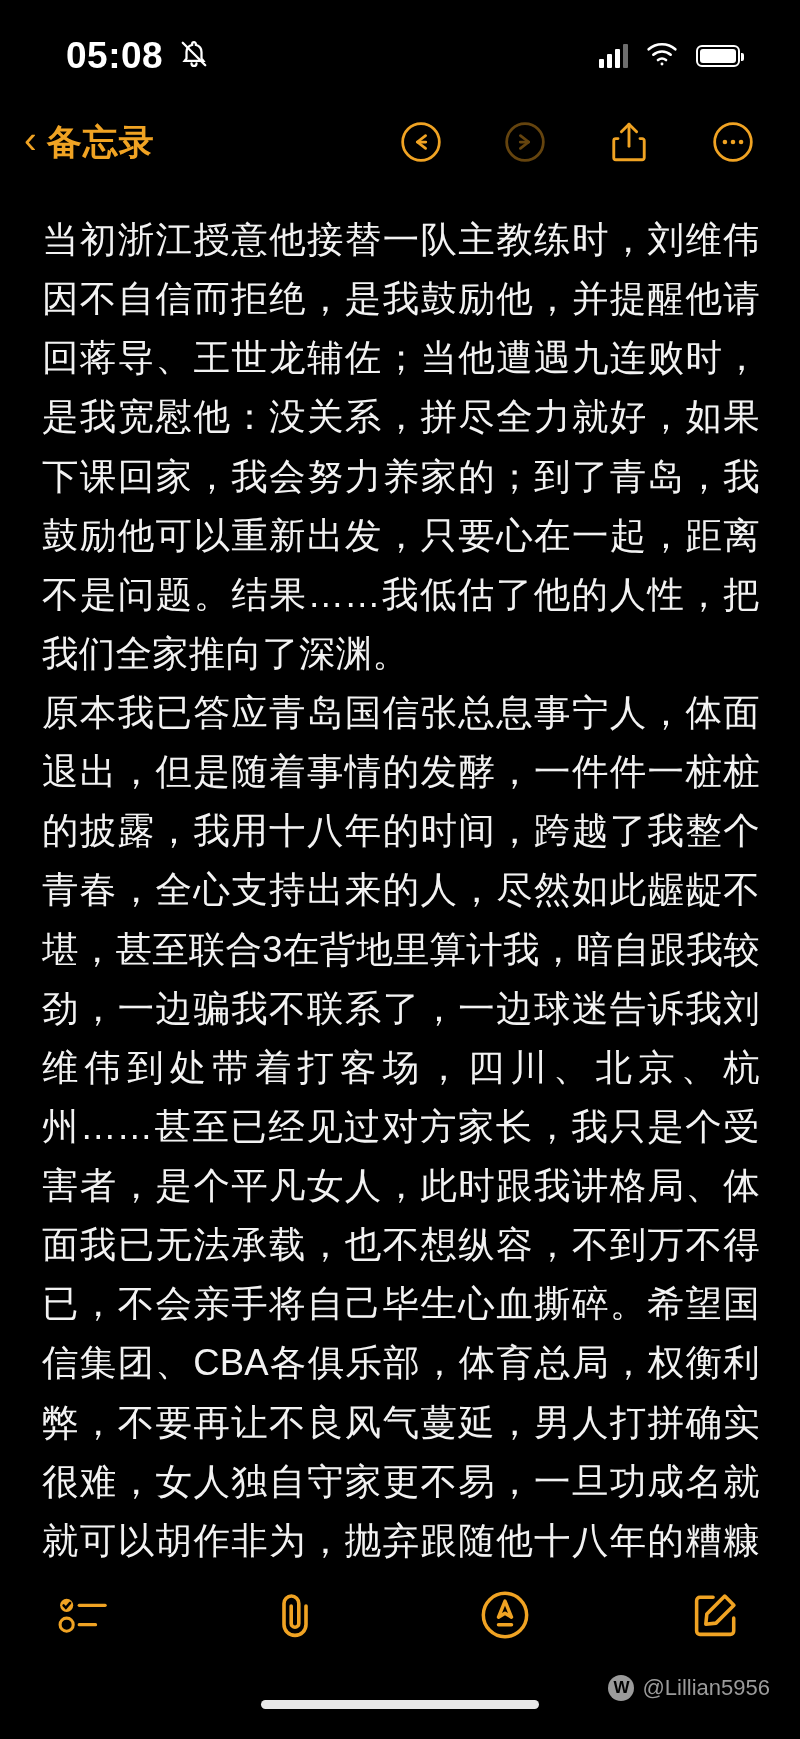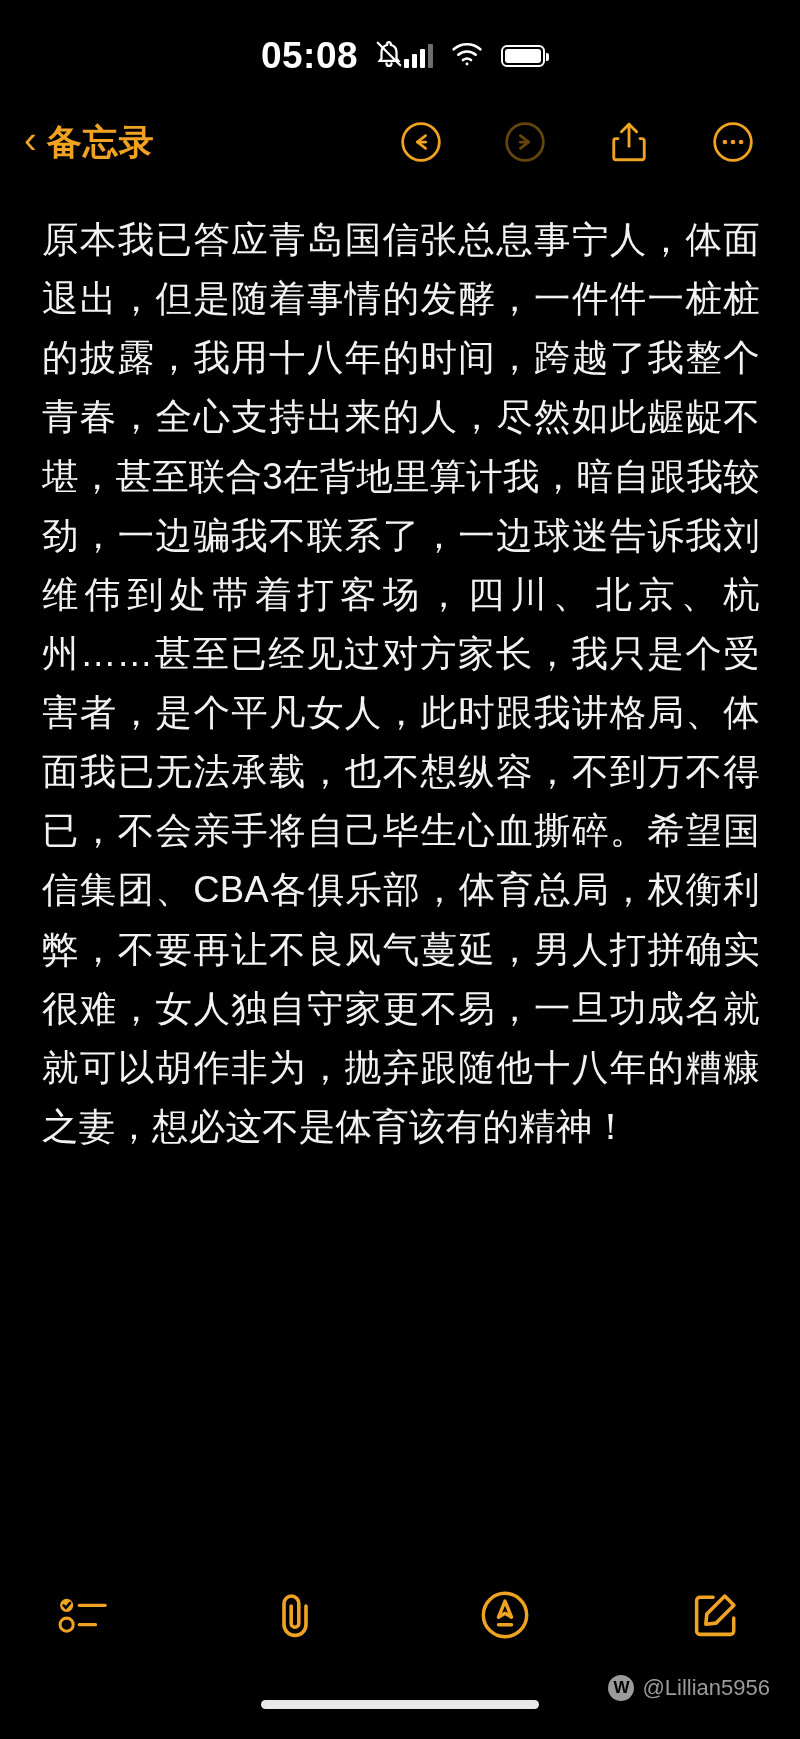--- a/index.html
+++ b/index.html
@@ -22,21 +22,21 @@
     display: flex;
     flex-direction: column;
     position: relative;
   }
 
   
   .status-bar {
     height: 96px;
     display: flex;
     align-items: center;
-    justify-content: center;
+    justify-content: space-between;
     padding: 16px 60px 0 66px;
     box-sizing: border-box;
   }
   .status-left {
     display: flex;
     align-items: center;
     gap: 16px;
   }
   .clock {
     font-size: 37px;
@@ -275,20 +275,21 @@
           <circle cx="12" cy="12" r="10"></circle>
           <circle cx="7.6" cy="12" r="1.25" fill="#f0a323" stroke="none"></circle>
           <circle cx="12" cy="12" r="1.25" fill="#f0a323" stroke="none"></circle>
           <circle cx="16.4" cy="12" r="1.25" fill="#f0a323" stroke="none"></circle>
         </svg>
       </span>
     </div>
   </div>
 
   <div class="note-body">
+    <p class="note-par">当初浙江授意他接替一队主教练时，刘维伟因不自信而拒绝，是我鼓励他，并提醒他请回蒋导、王世龙辅佐；当他遭遇九连败时，是我宽慰他：没关系，拼尽全力就好，如果下课回家，我会努力养家的；到了青岛，我鼓励他可以重新出发，只要心在一起，距离不是问题。结果……我低估了他的人性，把我们全家推向了深渊。</p>
     <p class="note-par">原本我已答应青岛国信张总息事宁人，体面退出，但是随着事情的发酵，一件件一桩桩的披露，我用十八年的时间，跨越了我整个青春，全心支持出来的人，尽然如此龌龊不堪，甚至联合3在背地里算计我，暗自跟我较劲，一边骗我不联系了，一边球迷告诉我刘维伟到处带着打客场，四川、北京、杭州……甚至已经见过对方家长，我只是个受害者，是个平凡女人，此时跟我讲格局、体面我已无法承载，也不想纵容，不到万不得已，不会亲手将自己毕生心血撕碎。希望国信集团、CBA各俱乐部，体育总局，权衡利弊，不要再让不良风气蔓延，男人打拼确实很难，女人独自守家更不易，一旦功成名就就可以胡作非为，抛弃跟随他十八年的糟糠之妻，想必这不是体育该有的精神！</p>
 
   </div>
 
   <div class="toolbar">
     <span class="tb-icon">
       <svg width="54" height="48" viewBox="0 0 28 24" fill="none" stroke="#f0a323" stroke-width="1.6" stroke-linecap="round">
         <circle cx="5" cy="7" r="3.4" fill="#f0a323" stroke="none"></circle>
         <path d="M3.4 7l1.2 1.3L6.8 5.7" stroke="#000" stroke-width="1.3"></path>
         <circle cx="5" cy="17" r="3.4"></circle>

